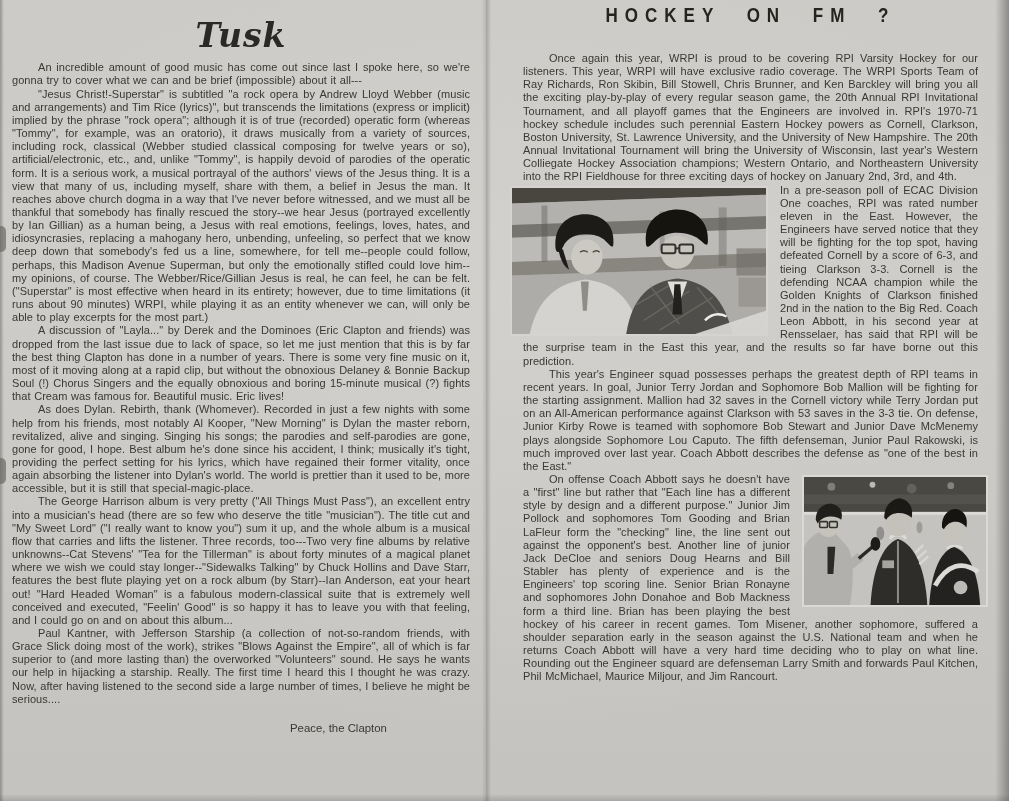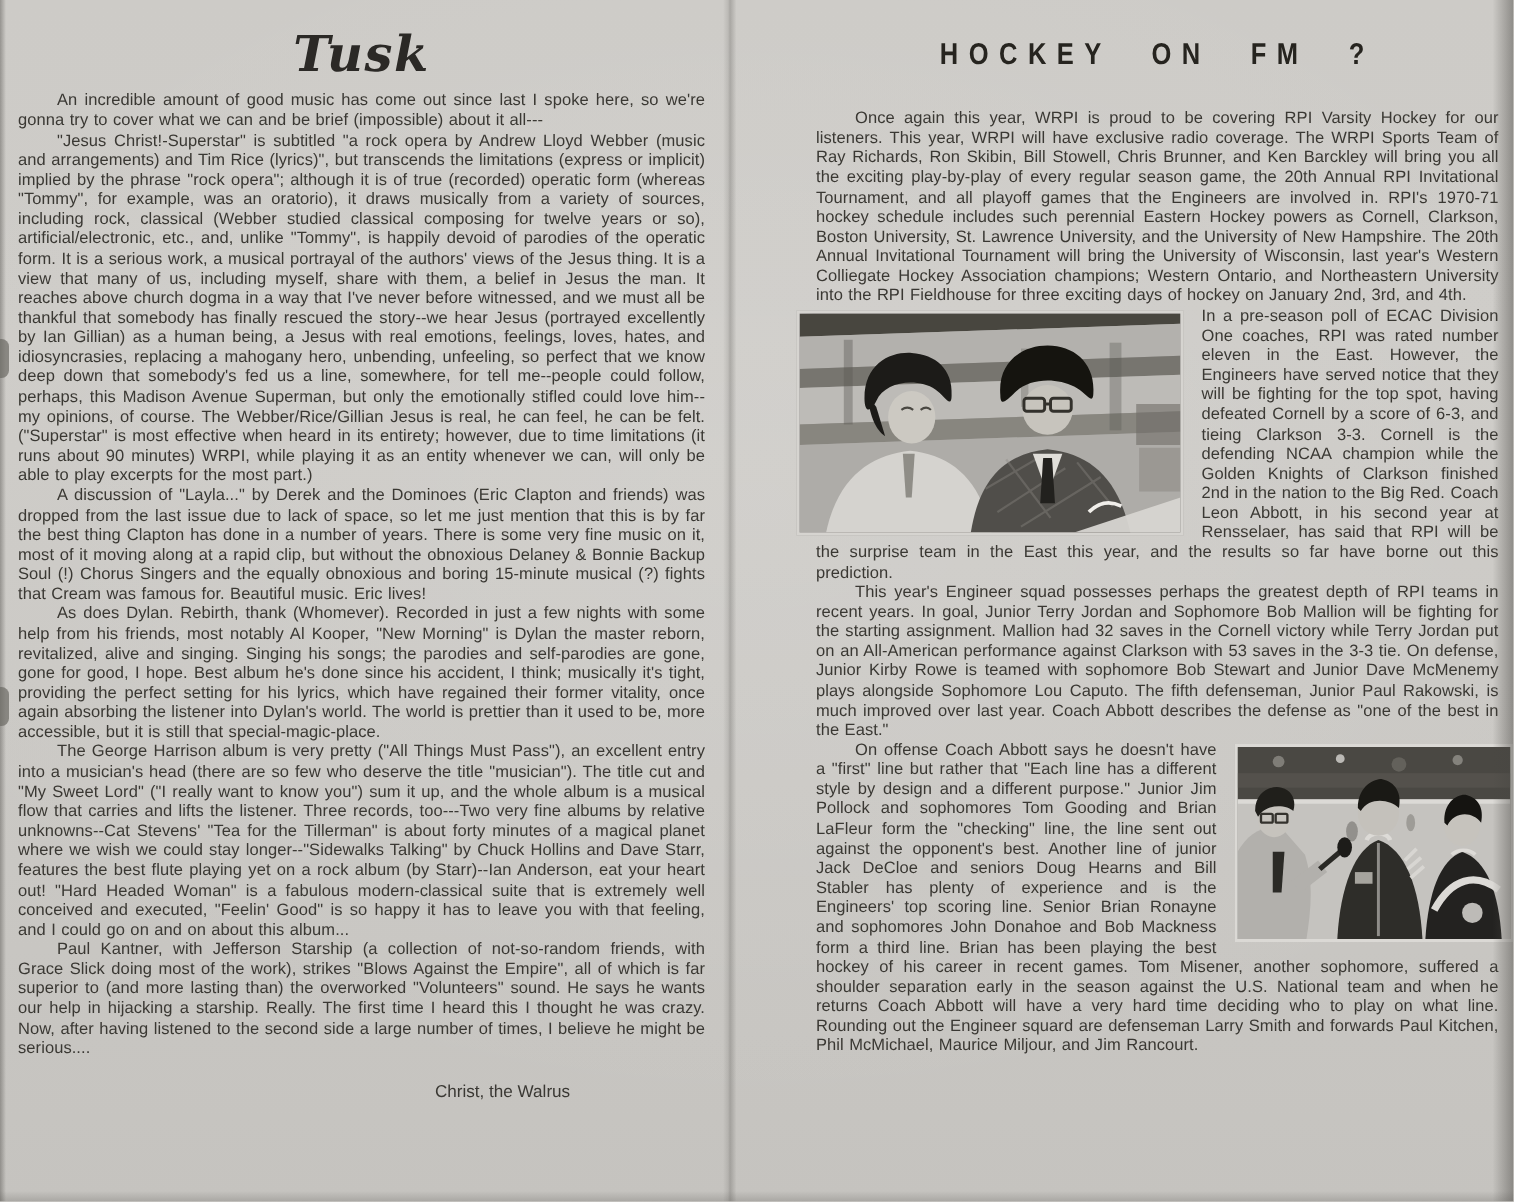--- a/index.html
+++ b/index.html
@@ -22,21 +22,21 @@
   .mark1{top:226px;} .mark2{top:458px;}
   .crease{position:absolute;left:482px;top:0;width:9px;height:801px;z-index:3;
     background:linear-gradient(90deg,rgba(0,0,0,0) 0%,rgba(92,90,86,.16) 38%,rgba(62,60,56,.26) 52%,rgba(0,0,0,0) 100%);}
   .edge-right{position:absolute;right:0;top:0;width:14px;height:801px;z-index:4;
     background:linear-gradient(90deg,rgba(0,0,0,0),rgba(72,70,66,.48));}
   .edge-bottom{position:absolute;left:0;bottom:0;width:1009px;height:7px;z-index:4;
     background:linear-gradient(180deg,rgba(0,0,0,0),rgba(70,68,64,.22));}
 
   .page{position:absolute;top:0;z-index:2;}
   .left-page{left:12px;width:458px;padding-top:18px;}
-  .right-page{left:544px;width:455px;padding-top:25px;}
+  .right-page{left:523px;width:455px;padding-top:4px;}
 
   .body-text{
     margin:0;font-size:11px;line-height:13.15px;color:#3a3833;
     text-align:justify;letter-spacing:.05px;word-spacing:.5px;
   }
   .indent{text-indent:26px;}
   .underline{}
 
   .tusk-title{
     margin:0 0 7px 0;text-align:center;
@@ -62,21 +62,21 @@
 <div class="scan">
 
   <div class="page left-page">
     <h1 class="tusk-title">Tusk</h1>
     <p class="body-text indent">An incredible amount of good music has come out since last I spoke here, so we're gonna try to cover what we can and be brief (impossible) about it all---</p>
     <p class="body-text indent">"Jesus Christ!-Superstar" is subtitled "a rock opera by Andrew Lloyd Webber (music and arrangements) and Tim Rice (lyrics)", but transcends the limitations (express or implicit) implied by the phrase "rock opera"; although it is of true (recorded) operatic form (whereas "Tommy", for example, was an oratorio), it draws musically from a variety of sources, including rock, classical (Webber studied classical composing for twelve years or so), artificial/electronic, etc., and, unlike "Tommy", is happily devoid of parodies of the operatic form.  It is a serious work, a musical portrayal of the authors' views of the Jesus thing.  It is a view that many of us, including myself, share with them, a belief in Jesus the man.  It reaches above church dogma in a way that I've never before witnessed, and we must all be thankful that somebody has finally rescued the story--we hear Jesus (portrayed excellently by Ian Gillian) as a human being, a Jesus with real emotions, feelings, loves, hates, and idiosyncrasies, replacing a mahogany hero, unbending, unfeeling, so perfect that we know deep down that somebody's fed us a line, somewhere, for tell me--people could follow, perhaps, this Madison Avenue Superman, but only the emotionally stifled could love him--my opinions, of course.  The Webber/Rice/Gillian Jesus is real, he can feel, he can be felt.  ("Superstar" is most effective when heard in its entirety; however, due to time limitations (it runs about 90 minutes) WRPI, while playing it as an entity whenever we can, will only be able to play excerpts for the most part.)</p>
     <p class="body-text indent">A discussion of "Layla..." by Derek and the Dominoes (Eric Clapton and friends) was dropped from the last issue due to lack of space, so let me just mention that this is by far the best thing Clapton has done in a number of years.  There is some very fine music on it, most of it moving along at a rapid clip, but without the obnoxious Delaney &amp; Bonnie Backup Soul (!) Chorus Singers and the equally obnoxious and boring 15-minute musical (?) fights that Cream was famous for.  Beautiful music.  Eric lives!</p>
     <p class="body-text indent">As does Dylan.  Rebirth, thank (Whomever).  Recorded in just a few nights with some help from his friends, most notably Al Kooper, "New Morning" is Dylan the master reborn, revitalized, alive and singing.  Singing his songs; the parodies and self-parodies are gone, gone for good, I hope.  Best album he's done since his accident, I think; musically it's tight, providing the perfect setting for his lyrics, which have regained their former vitality, once again absorbing the listener into Dylan's world.  The world is prettier than it used to be, more accessible, but it is still that special-magic-place.</p>
     <p class="body-text indent"><span>The George Harrison album is very pretty ("All Things Must Pass"), an excellent entry into a </span><span class="underline">musician's</span><span> head (there are so few who deserve the title "musician").  The title cut and "My Sweet Lord" ("I really want to know you") sum it up, and the whole album is a musical flow that carries and lifts the listener.  Three records, too---Two very fine albums by relative unknowns--Cat Stevens' "Tea for the Tillerman" is about forty minutes of a magical planet where we wish we could stay longer--"Sidewalks Talking" by Chuck Hollins and Dave Starr, features the best flute playing yet on a rock album (by Starr)--Ian Anderson, eat your heart out!  "Hard Headed Woman" is a fabulous modern-classical suite that is extremely well conceived and executed, "Feelin' Good" is so happy it has to leave you with that feeling, and I could go on and on about this album...</span></p>
     <p class="body-text indent">Paul Kantner, with Jefferson Starship (a collection of not-so-random friends, with Grace Slick doing most of the work), strikes "Blows Against the Empire", all of which is far superior to (and more lasting than) the overworked "Volunteers" sound.  He says he wants our help in hijacking a starship.  Really.  The first time I heard this I thought he was crazy.  Now, after having listened to the second side a large number of times, I believe he might be serious....</p>
-    <div class="signoff">Christ, the Walrus</div>
+    <div class="signoff">Peace, the Clapton</div>
   </div>
 
   <div class="page right-page">
     <h2 class="hockey-title">HOCKEY ON FM ?</h2>
     <p class="body-text indent">Once again this year, WRPI is proud to be covering RPI Varsity Hockey for our listeners.  This year, WRPI will have exclusive radio coverage.  The WRPI Sports Team of Ray Richards, Ron Skibin, Bill Stowell, Chris Brunner, and Ken Barckley will bring you all the exciting play-by-play of every regular season game, the 20th Annual RPI Invitational Tournament, and all playoff games that the Engineers are involved in.  RPI's 1970-71 hockey schedule includes such perennial Eastern Hockey powers as Cornell, Clarkson, Boston University, St. Lawrence University, and the University of New Hampshire.  The 20th Annual Invitational Tournament will bring the University of Wisconsin, last year's Western Colliegate Hockey Association champions; Western Ontario, and Northeastern University into the RPI Fieldhouse for three exciting days of hockey on January 2nd, 3rd, and 4th.</p>
 
     <div class="photo photo1">
       <svg viewBox="0 0 258 150" preserveAspectRatio="none">
         <rect x="0" y="0" width="258" height="150" fill="#9d9b97"></rect>
         <g transform="skewY(-2)">

